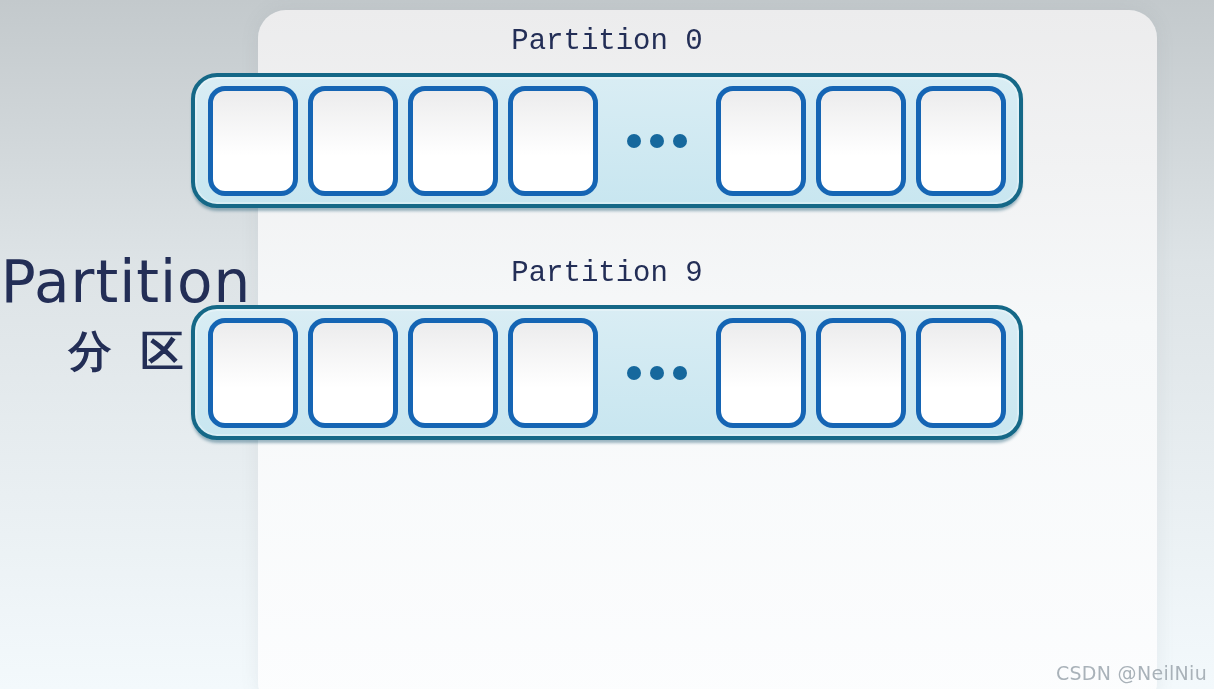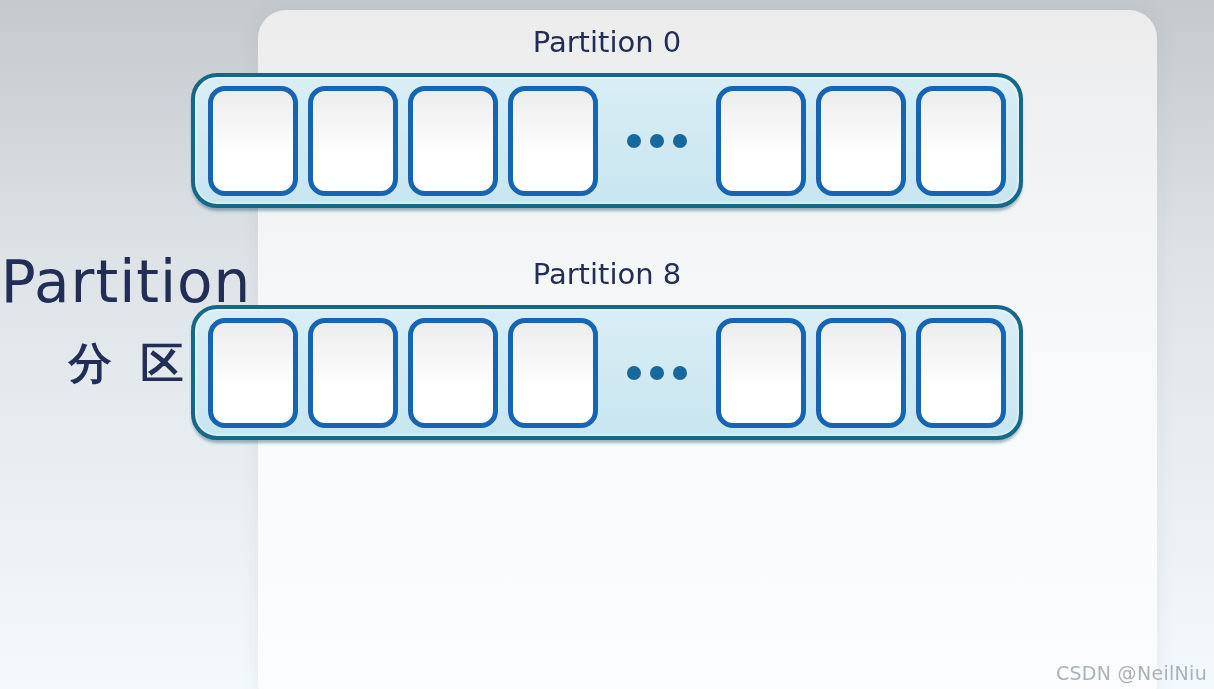--- a/index.html
+++ b/index.html
@@ -27,33 +27,34 @@
     width: 252px;
     text-align: center;
     color: var(--navy);
   }
   .left-label .en {
     font-size: 58px;
     letter-spacing: 1px;
     line-height: 56px;
   }
   .left-label .zh {
-    margin-top: 28px;
+    margin-top: 16px;
     font-size: 43px;
     line-height: 50px;
     word-spacing: 14px;
     font-weight: bold;
   }
   .partitions { position: absolute; left: 0; top: 0; width: 100%; }
   .partition-title {
     margin: 48px 0 13px 0;
     height: 36px; line-height: 36px;
     text-align: center;
     font-size: 29px;
     color: var(--navy);
+    font-family: Liberation Mono, monospace;
   }
   .partition-section:first-child .partition-title { margin-top: 24px; }
   .partition-box {
     box-sizing: border-box;
     width: 832px; height: 135px;
     margin: 0 auto;
     border: 4px solid var(--box-border);
     border-radius: 26px;
     background: linear-gradient(180deg, var(--box-fill-top) 0%, var(--box-fill-bottom) 100%);
     box-shadow: 0 4px 3px -1px rgba(18, 80, 108, 0.40),
@@ -112,21 +113,21 @@
             <div class="dot"></div>
           </div>
           <div class="cell-group">
             <div class="cell"></div>
             <div class="cell"></div>
             <div class="cell"></div>
           </div>
         </div>
       </div>
       <div class="partition-section">
-        <div class="partition-title">Partition 8</div>
+        <div class="partition-title">Partition 9</div>
         <div class="partition-box">
           <div class="cell-group">
             <div class="cell"></div>
             <div class="cell"></div>
             <div class="cell"></div>
             <div class="cell"></div>
           </div>
           <div class="dots">
             <div class="dot"></div>
             <div class="dot"></div>

